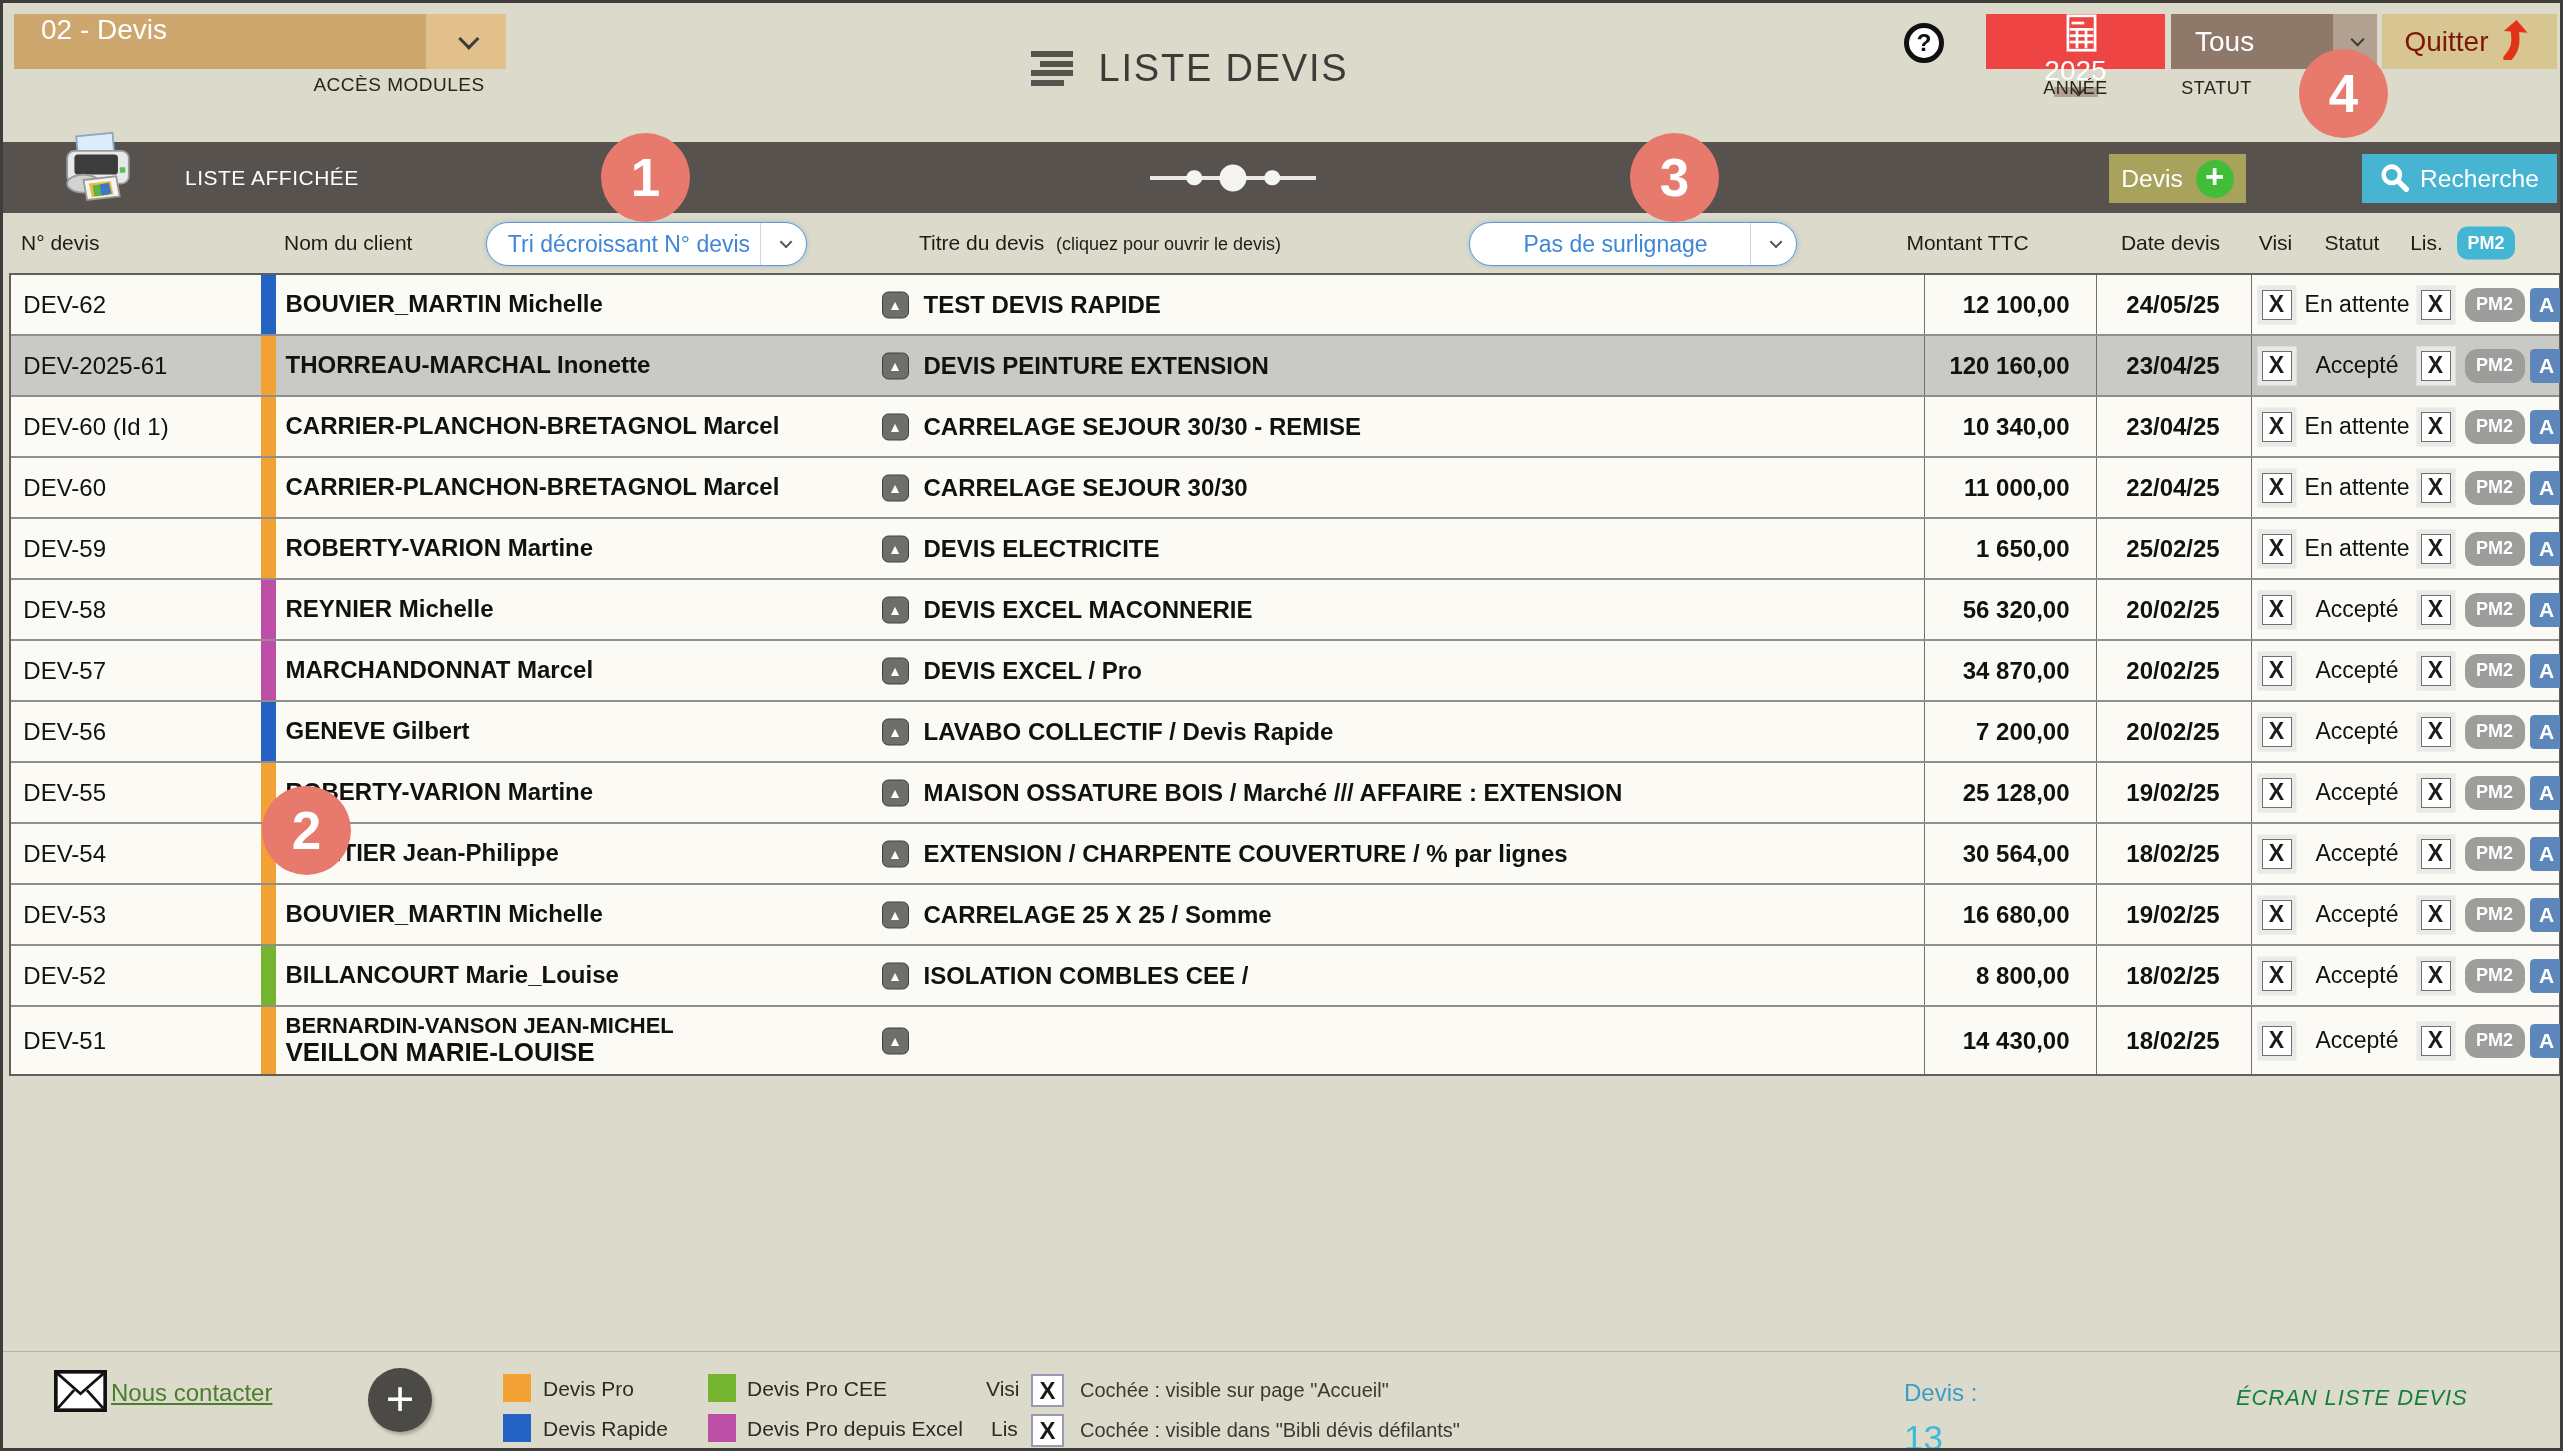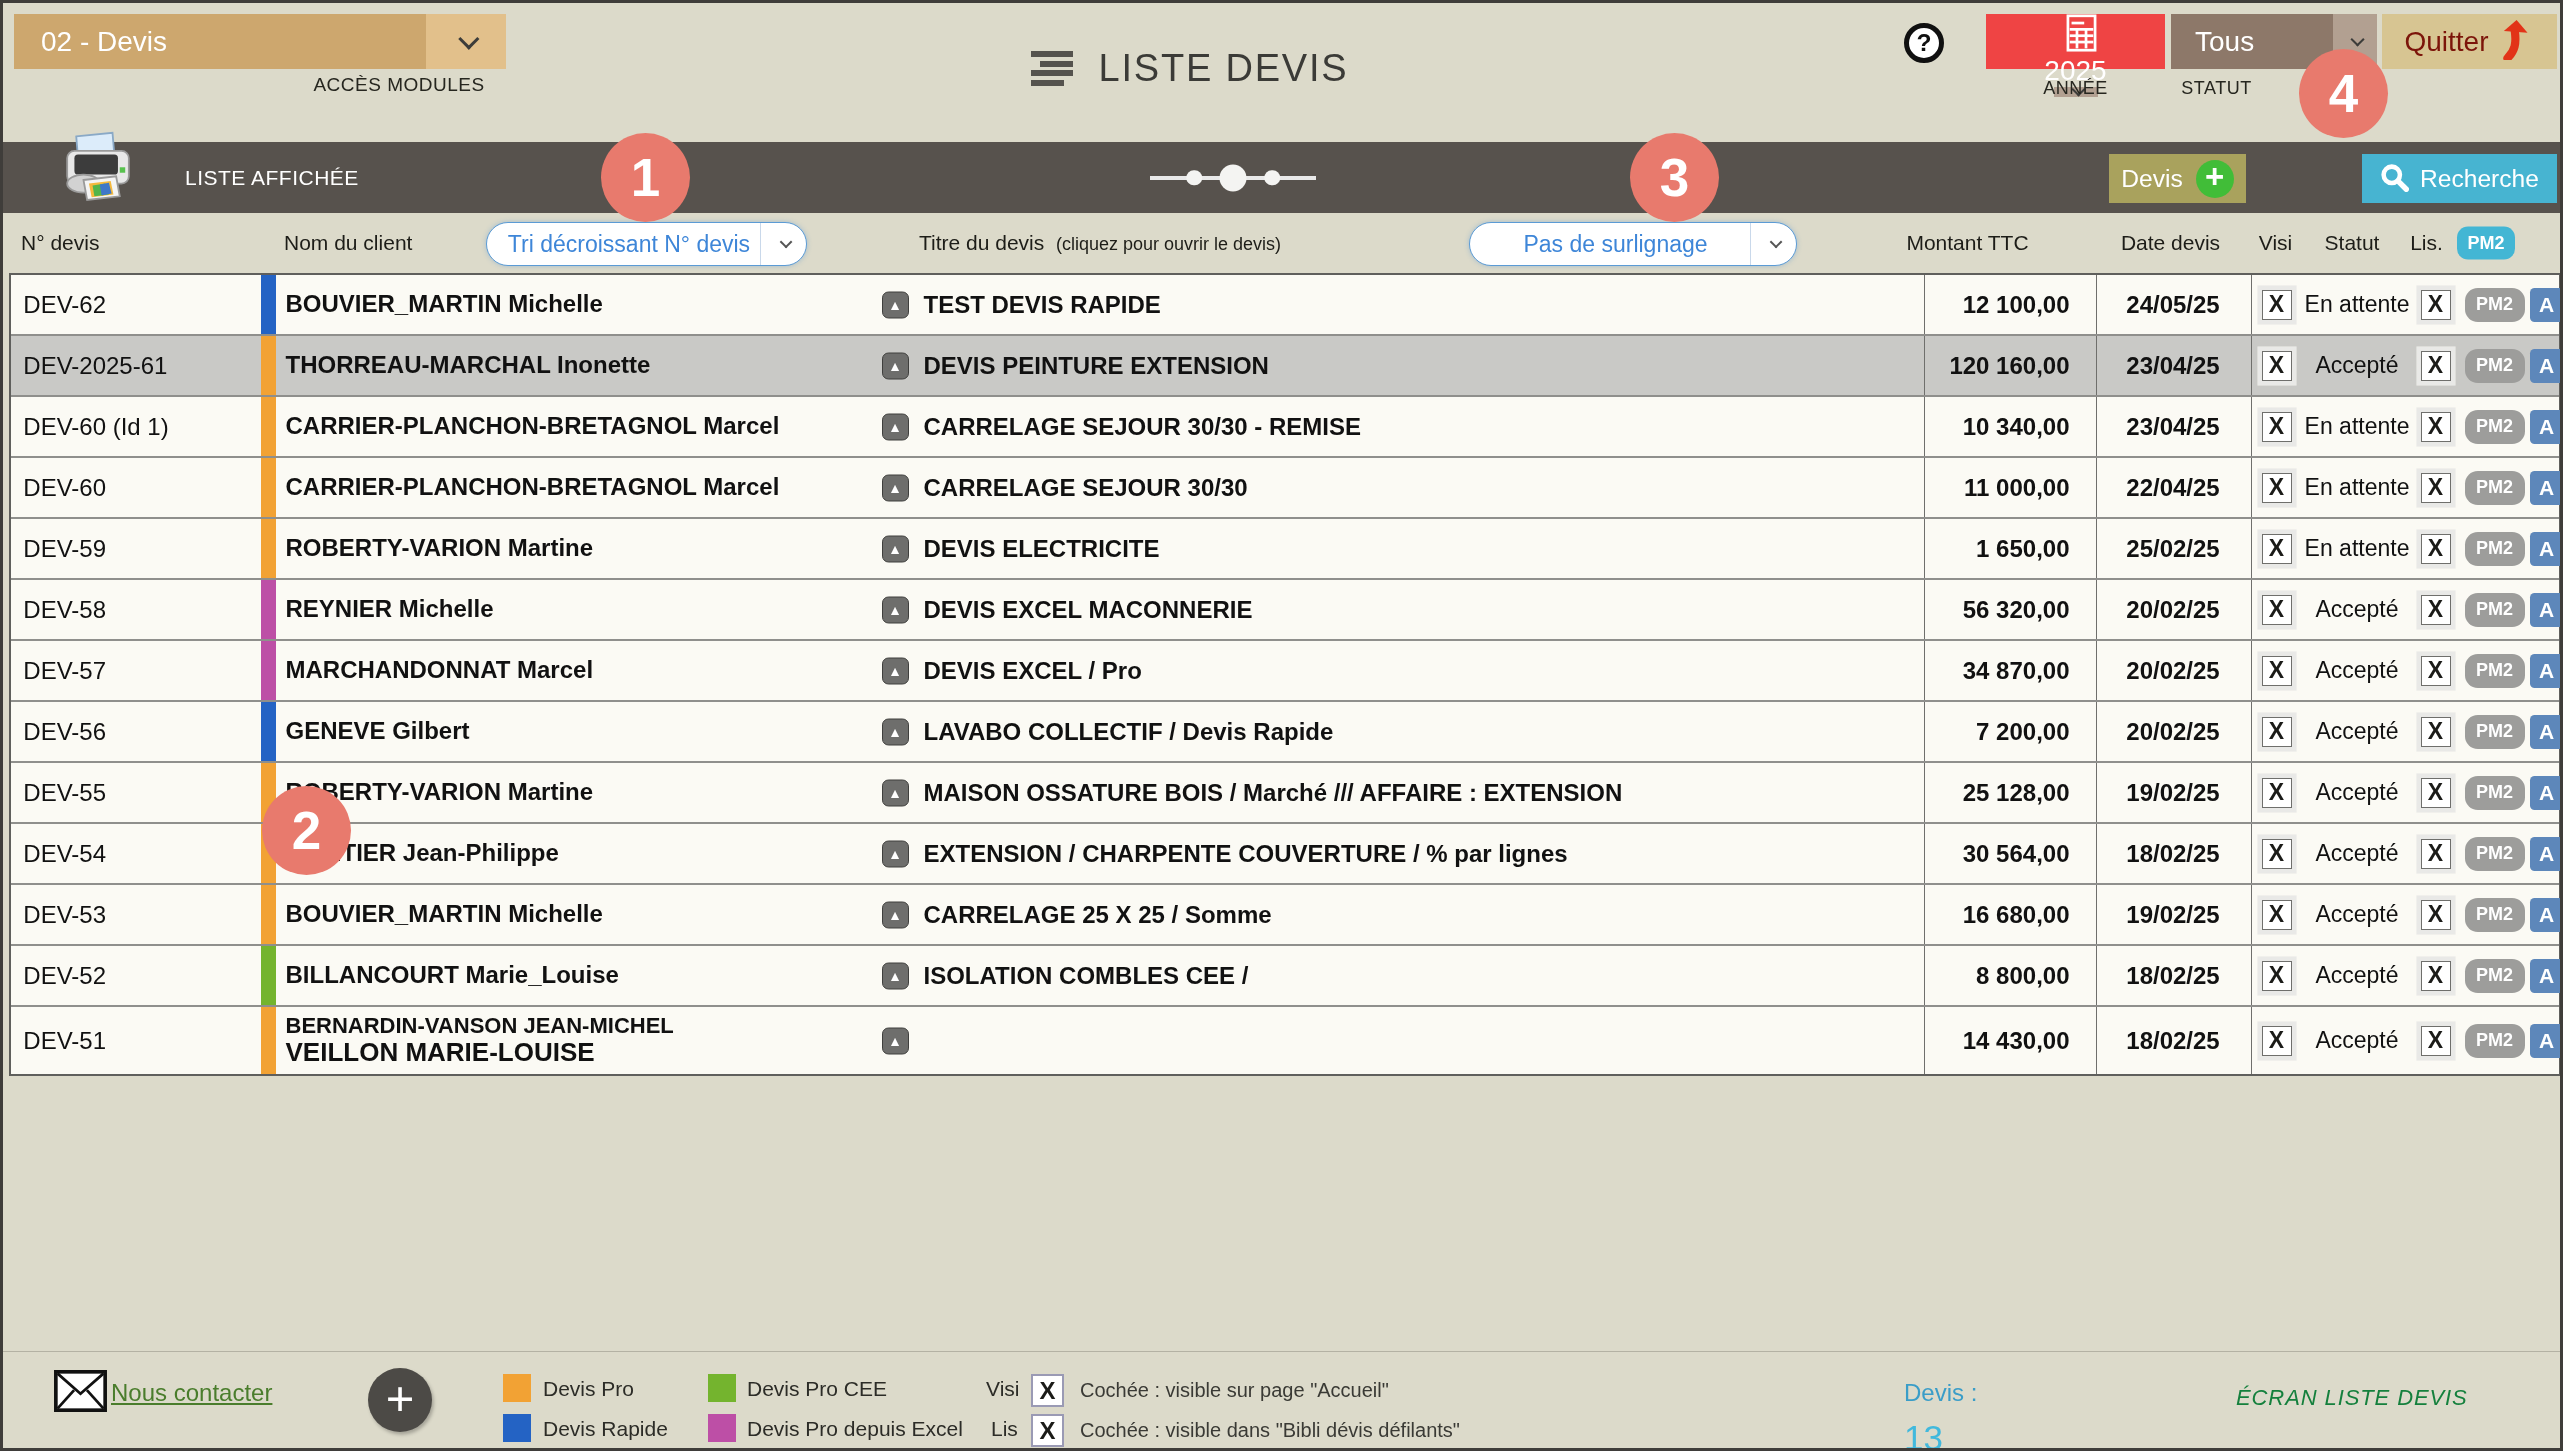--- a/index.html
+++ b/index.html
@@ -1,21 +1,21 @@
 <!DOCTYPE html>
 <html style="font-size:14.6px"><head>
 <meta charset="utf-8">
 <style>
   html,body{margin:0;padding:0;background:#b7b5a8;}
   *{box-sizing:border-box;font-family:"Liberation Sans",sans-serif;}
   .screen{position:relative;width:2563px;height:1451px;background:#dcdaca;border:3.6px solid #3f3d3a;overflow:hidden;}
 
   
   .topband{position:absolute;left:0;top:0;width:100%;height:137px;background:#dcdaca;}
-  .module-select{position:absolute;left:11px;top:11px;width:492px;height:55px;background:#cda76e;display:flex;align-items:center;cursor:pointer;}
+  .module-select{position:absolute;left:11px;top:11px;width:492px;height:55px;background:#cda76e;display:flex;cursor:pointer;}
   .module-select .lbl{color:#fff;font-size:28px;padding-left:27px;flex:1;}
   .module-select .chev-box{width:80px;height:55px;background:#e2c08b;display:flex;align-items:center;justify-content:center;}
   .chev{width:14.6px;height:14.6px;border-right:3.6px solid #3c3c3a;border-bottom:3.6px solid #3c3c3a;transform:rotate(45deg) translateY(-3.6px);}
   .acces-modules{position:absolute;left:264px;top:71px;width:264px;text-align:center;font-size:19px;color:#26261f;letter-spacing:0.5px;}
   .page-title{position:absolute;left:1028px;top:44px;display:flex;align-items:center;gap:25.5px;}
   .menu-icon{width:42px;height:42px;display:flex;flex-direction:column;justify-content:space-between;padding:3.6px 0;}
   .menu-icon i{display:block;height:6.4px;background:#55534e;}
   .menu-icon i:nth-child(1){width:100%;}
   .menu-icon i:nth-child(2){width:78%;align-self:flex-end;}
   .menu-icon i:nth-child(3){width:100%;}

